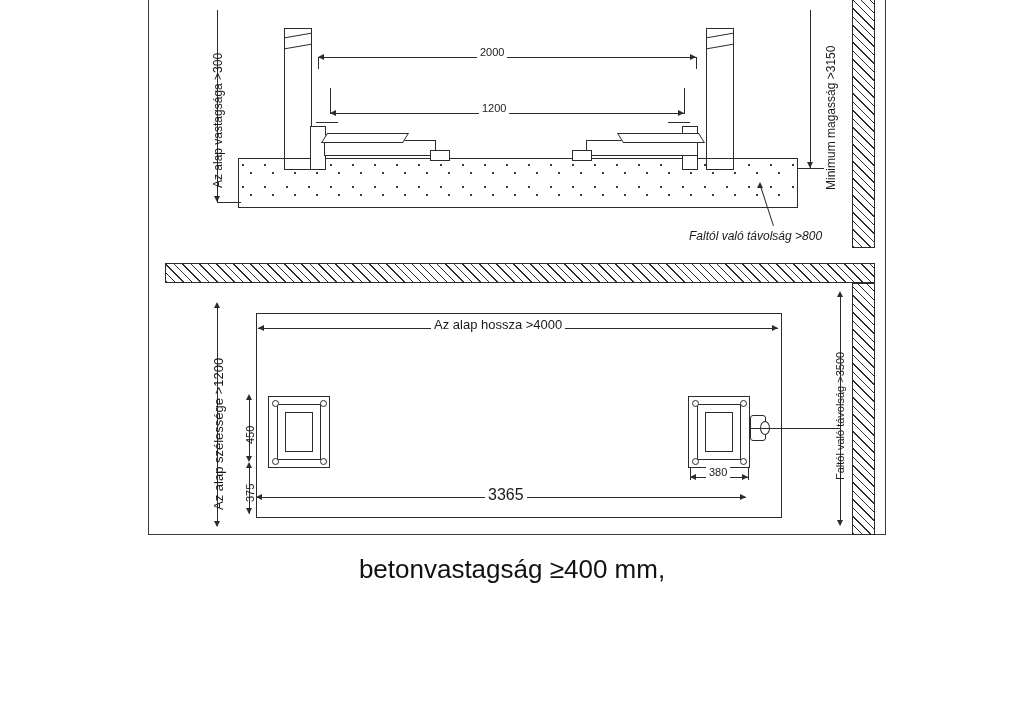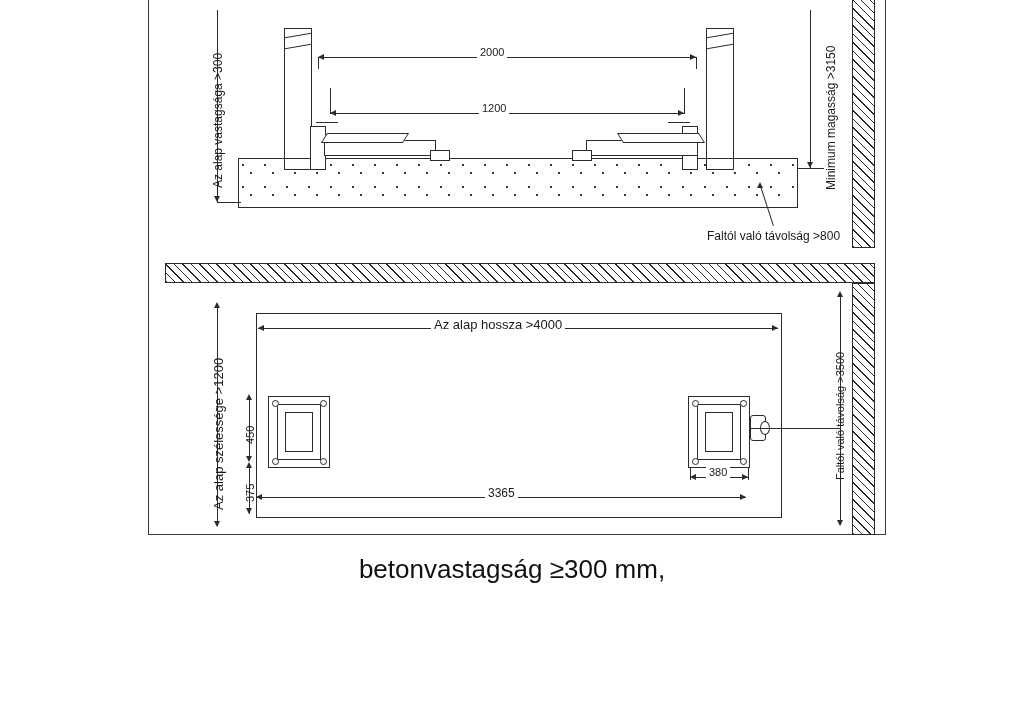--- a/index.html
+++ b/index.html
@@ -159,21 +159,21 @@
   <div class="ln h1" style="left:217px;top:202px;width:24px;"></div>
   <div class="dim-v rot-cw" style="left:211px;top:188px;">Az alap vastagsága &gt;300</div>
 
   <div class="ln v1" style="left:810px;top:10px;height:158px;"></div>
   <div class="ah ah-d" style="left:807px;top:162px;"></div>
   <div class="ln h1" style="left:798px;top:168px;width:26px;"></div>
   <div class="dim-v rot-cw" style="left:824px;top:190px;">Minimum magasság &gt;3150</div>
 
   <div class="ln" style="left:760px;top:186px;width:1px;height:42px;transform:rotate(-18deg);transform-origin:top;"></div>
   <div class="ah ah-u" style="left:757px;top:182px;"></div>
-  <div class="dim" style="left:704px;top:229px;font-size:12px;">Faltól való távolság &gt;800</div>
+  <div class="dim" style="left:686px;top:229px;font-size:12px;font-style:italic;">Faltól való távolság &gt;800</div>
 
   <div class="base-rect"></div>
 
   <div class="ln h1" style="left:258px;top:328px;width:520px;"></div>
   <div class="ah ah-l" style="left:258px;top:325px;"></div>
   <div class="ah ah-r" style="left:772px;top:325px;"></div>
   <div class="dim" style="left:431px;top:317px;font-size:13px;">Az alap hossza &gt;4000</div>
 
   <div class="ln v1" style="left:217px;top:306px;height:220px;"></div>
   <div class="ah ah-u" style="left:214px;top:302px;"></div>
@@ -217,21 +217,21 @@
   <div class="ln h1" style="left:690px;top:477px;width:58px;"></div>
   <div class="ah ah-l" style="left:690px;top:474px;"></div>
   <div class="ah ah-r" style="left:742px;top:474px;"></div>
   <div class="ln v1" style="left:690px;top:468px;height:12px;"></div>
   <div class="ln v1" style="left:748px;top:468px;height:12px;"></div>
   <div class="dim" style="left:706px;top:466px;font-size:11px;">380</div>
 
   <div class="ln h1" style="left:256px;top:497px;width:490px;"></div>
   <div class="ah ah-l" style="left:256px;top:494px;"></div>
   <div class="ah ah-r" style="left:740px;top:494px;"></div>
-  <div class="dim" style="left:485px;top:486px;font-size:12px;">3365</div>
+  <div class="dim" style="left:485px;top:486px;font-size:16px;">3365</div>
 
   <div class="ln h1" style="left:750px;top:428px;width:90px;"></div>
 
   <div class="caption">
-    <div>betonvastagság ≥300 mm,</div>
+    <div>betonvastagság ≥400 mm,</div>
   </div>
 
 </div>
 
 </body></html>

